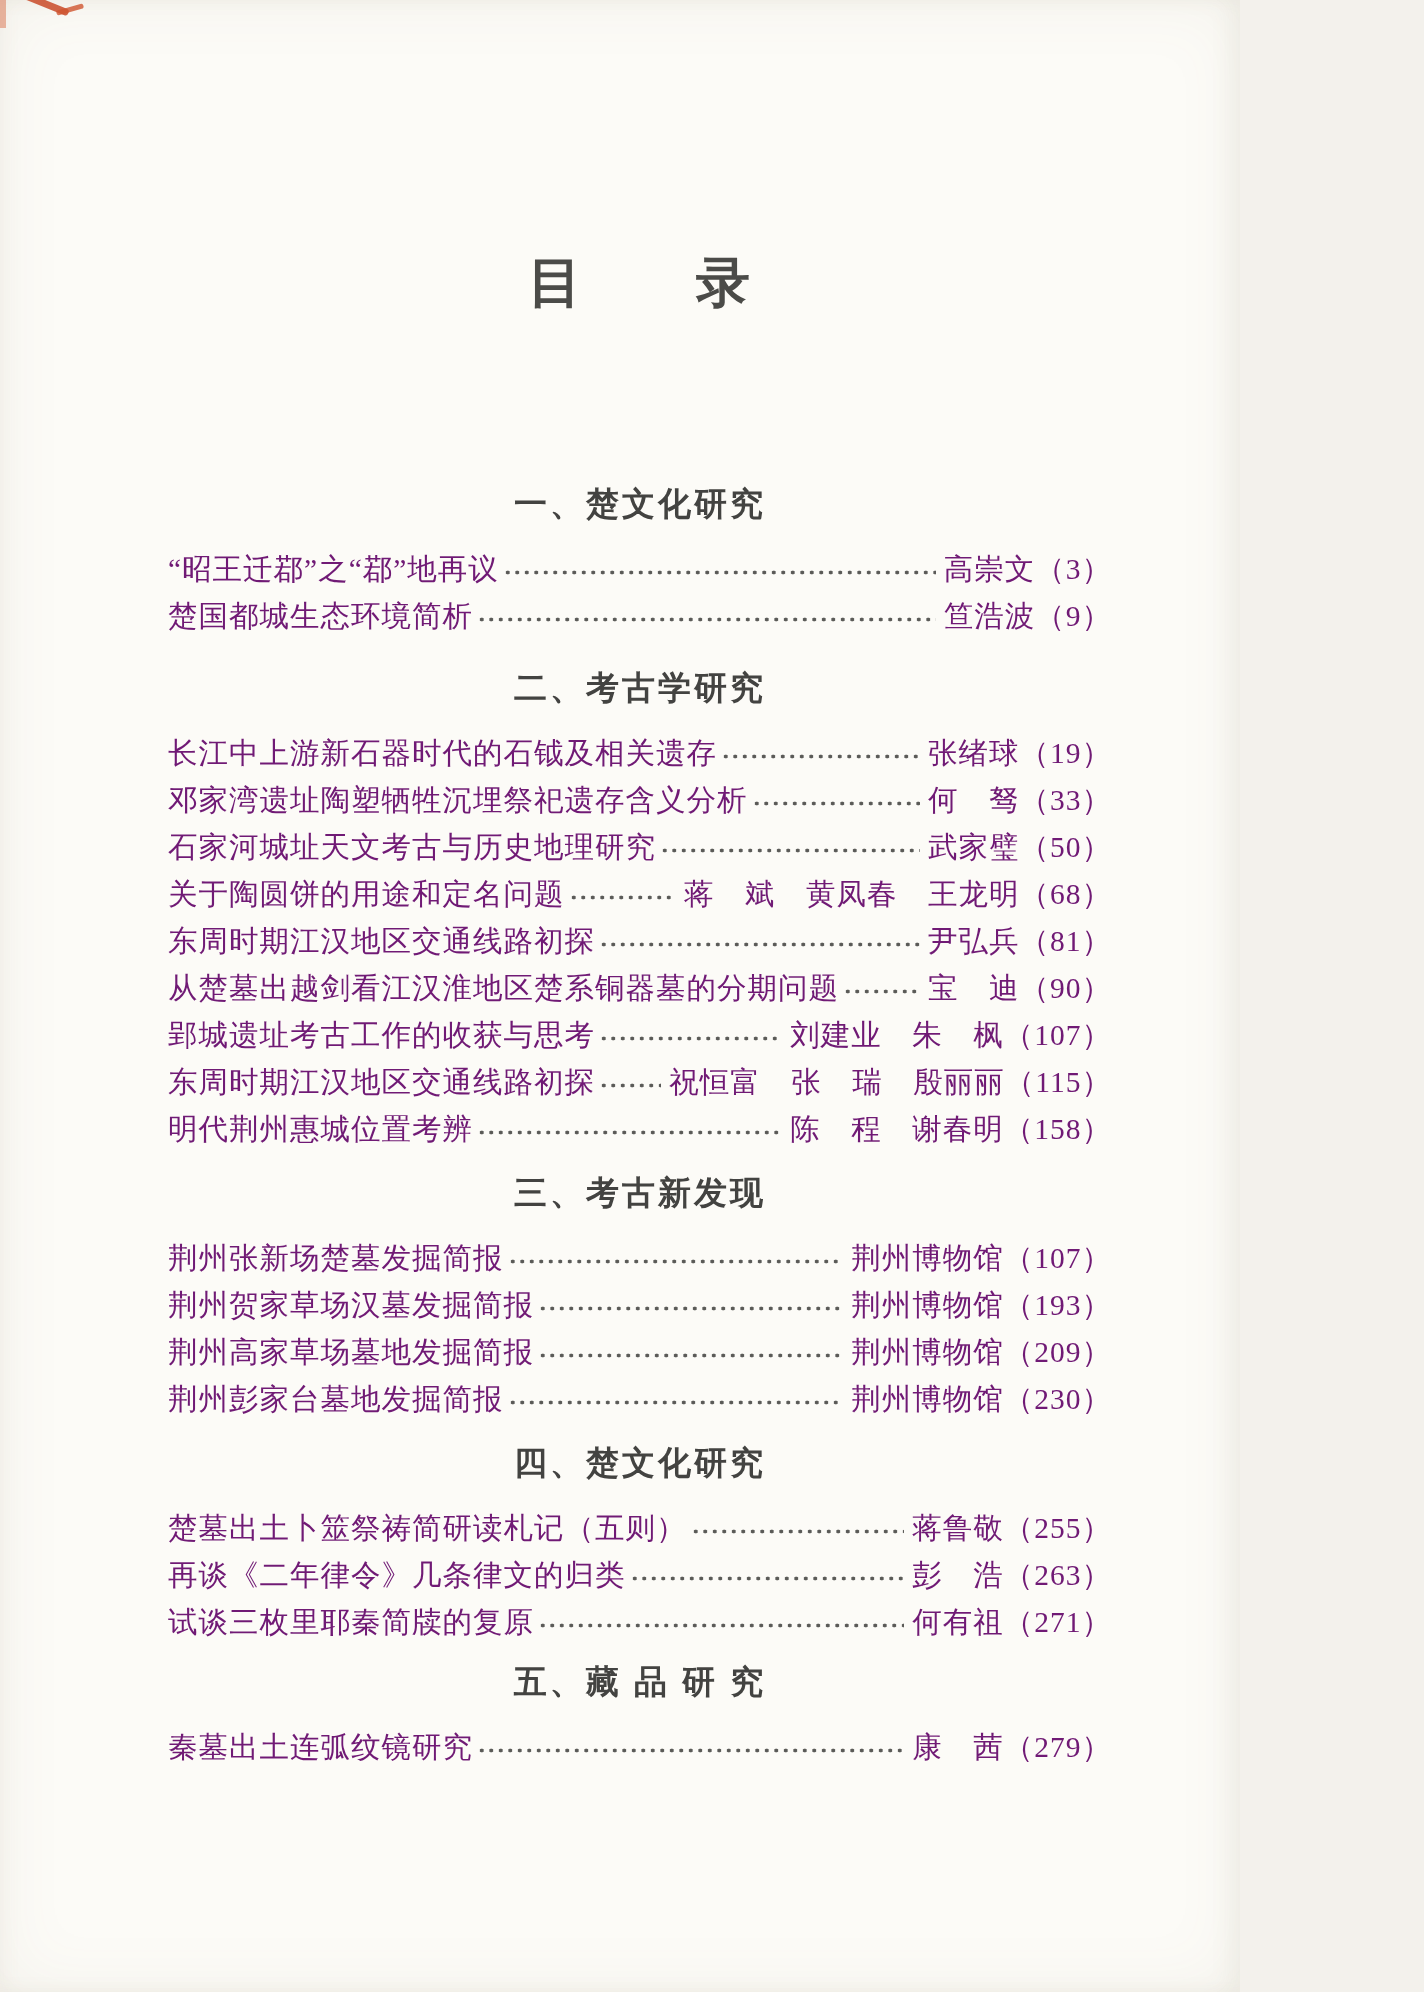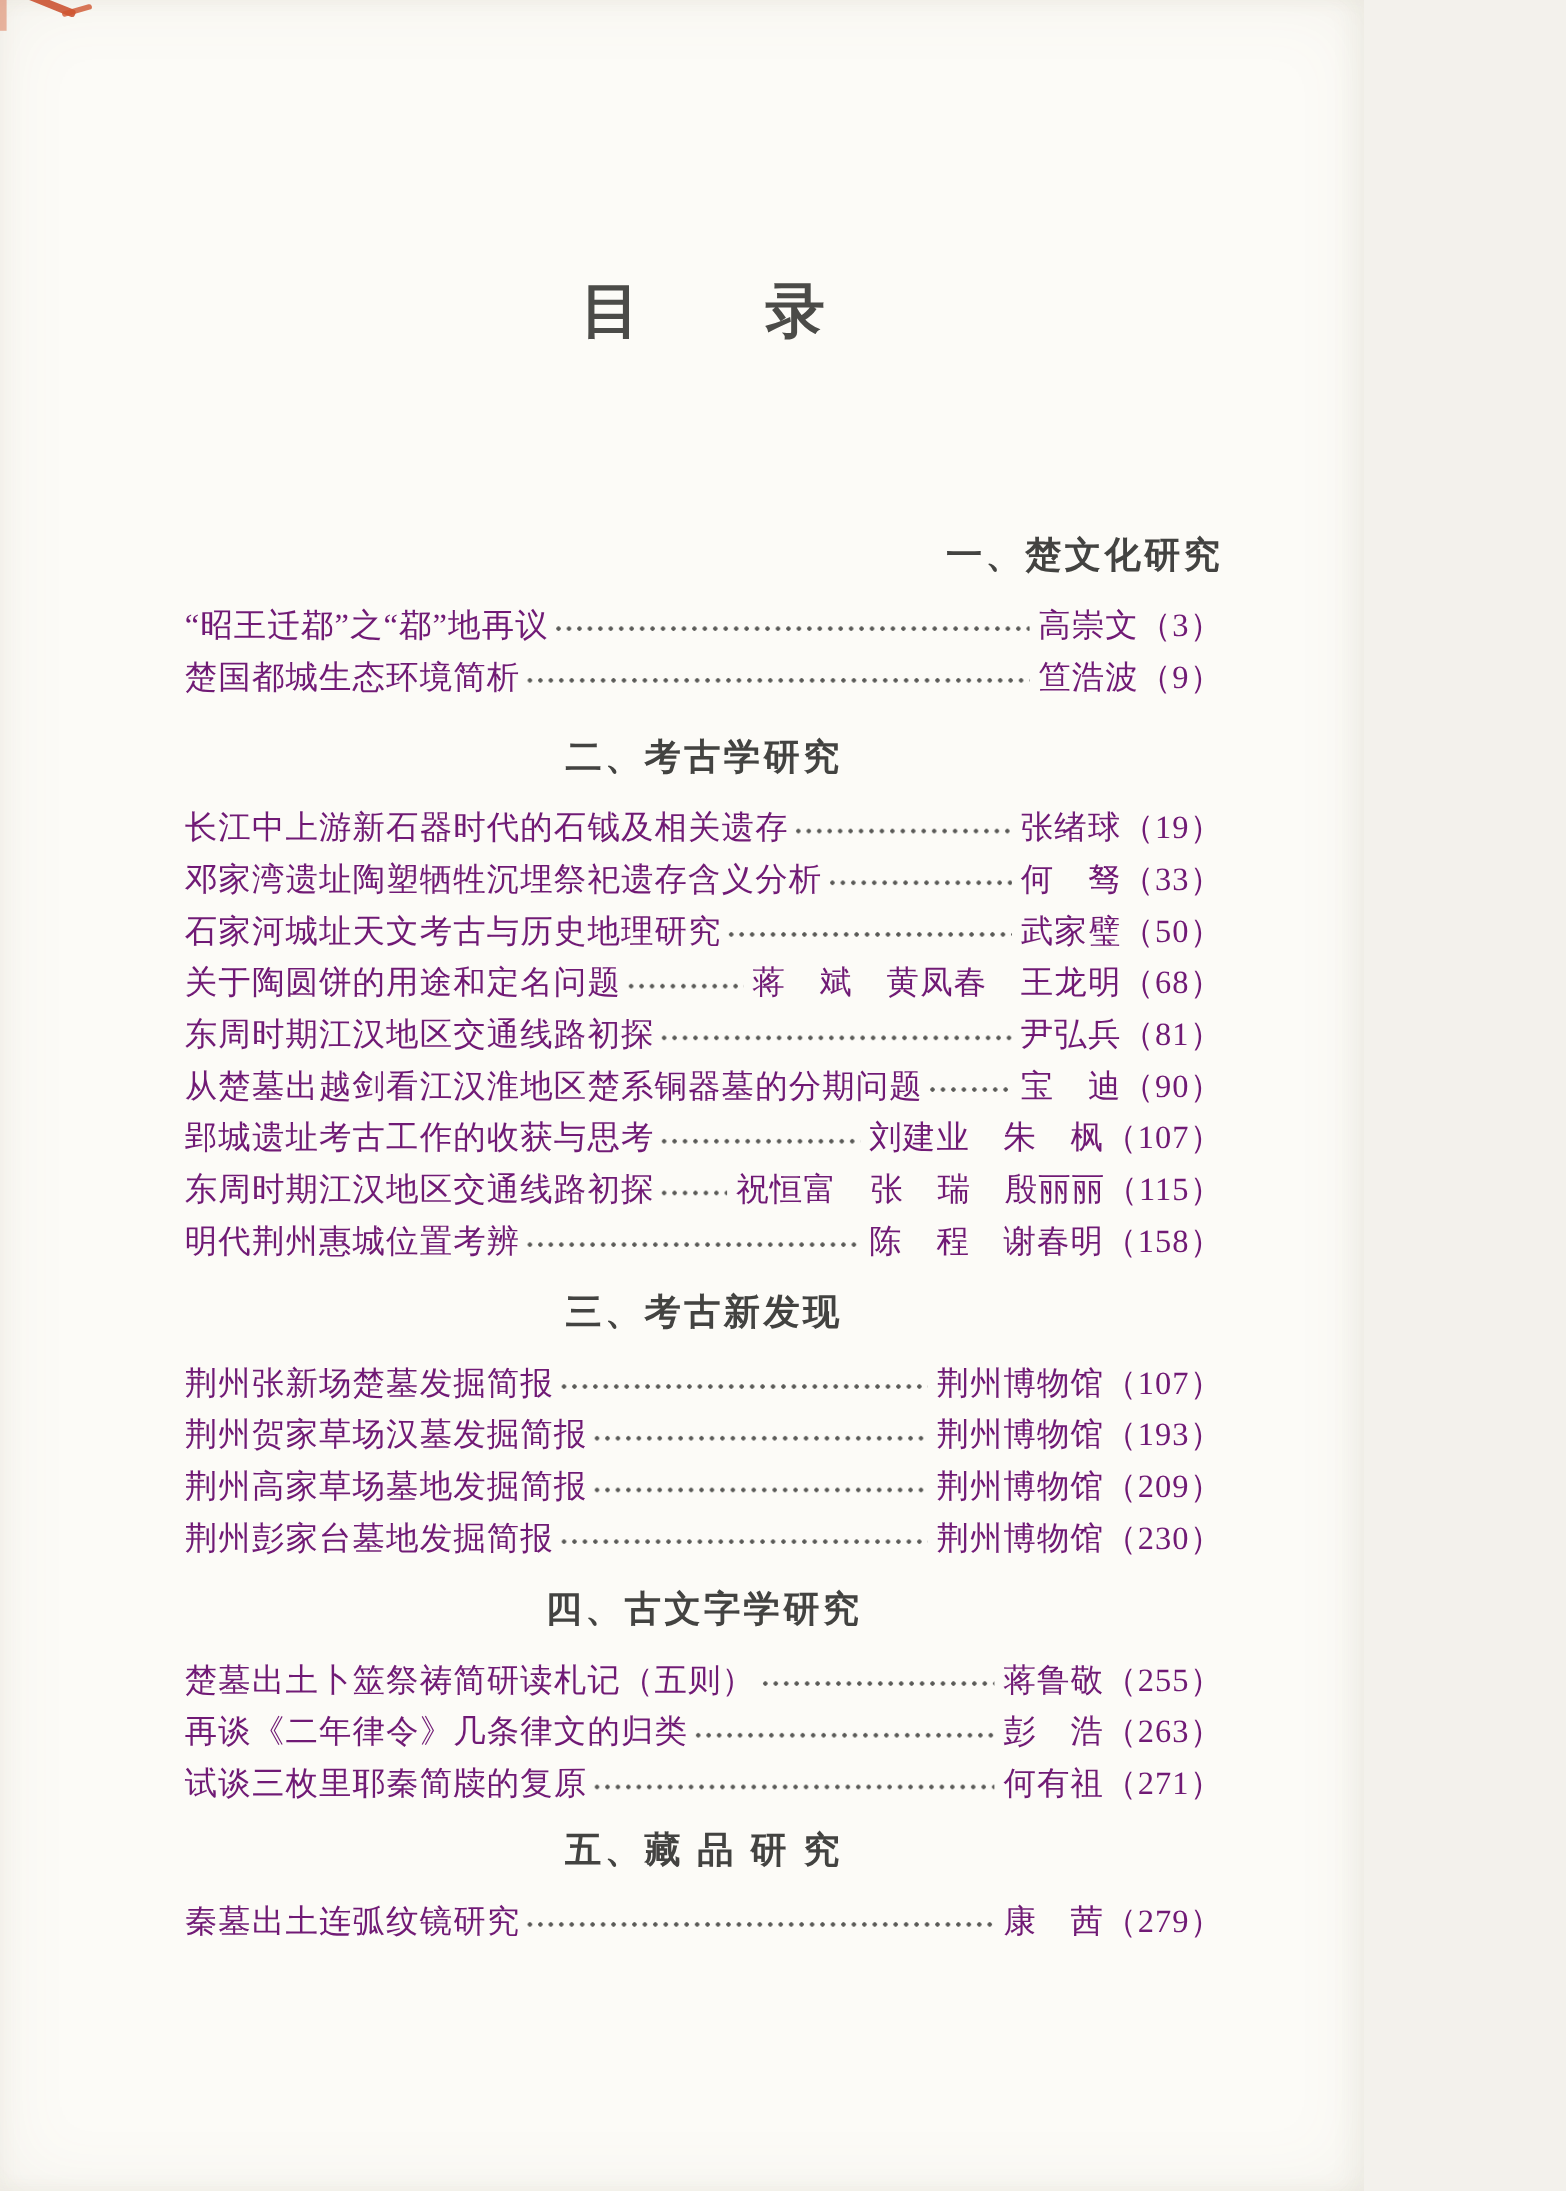--- a/index.html
+++ b/index.html
@@ -51,21 +51,21 @@
   .section-heading {
     margin: 0;
     text-align: center;
     font-size: 33px;
     line-height: 40px;
     font-weight: bold;
     letter-spacing: 3px;
     color: #434341;
     font-family: "Liberation Sans", "DejaVu Sans", sans-serif;
   }
-  .sec-0 .section-heading { margin-top: 170px; text-align: right; }
+  .sec-0 .section-heading { margin-top: 170px; }
   .sec-1 .section-heading { margin-top: 28px; }
   .sec-2 .section-heading { margin-top: 20px; }
   .sec-3 .section-heading { margin-top: 20px; }
   .sec-4 .section-heading { margin-top: 16px; }
   .entries { margin-top: 22px; }
   .entry-row {
     display: flex;
     align-items: baseline;
     font-size: 29.5px;
     line-height: 47px;
@@ -214,21 +214,21 @@
   <div class="entry-row">
     <span class="entry-title">荆州彭家台墓地发掘简报</span>
     <span class="leader"></span>
     <span class="entry-author">荆州博物馆</span>
     <span class="entry-page">（230）</span>
   </div>
 </div>
   </section>
 
   <section class="section sec-3">
-    <h2 class="section-heading">四、古文字学研究</h2>
+    <h2 class="section-heading">四、楚文化研究</h2>
     <div class="entries">
   <div class="entry-row">
     <span class="entry-title">楚墓出土卜筮祭祷简研读札记（五则）</span>
     <span class="leader"></span>
     <span class="entry-author">蒋鲁敬</span>
     <span class="entry-page">（255）</span>
   </div>
 
   <div class="entry-row">
     <span class="entry-title">再谈《二年律令》几条律文的归类</span>

